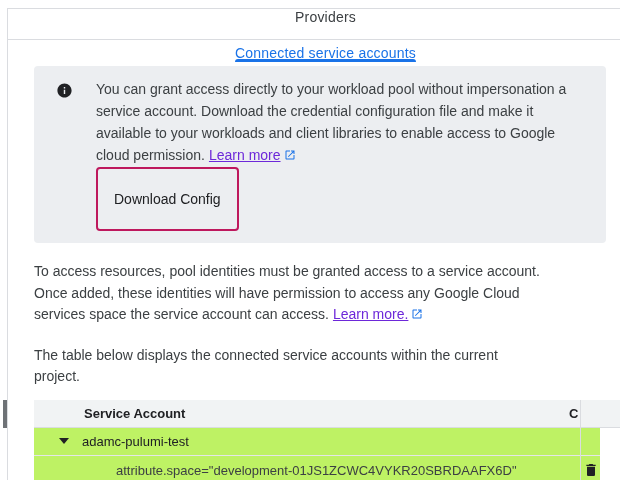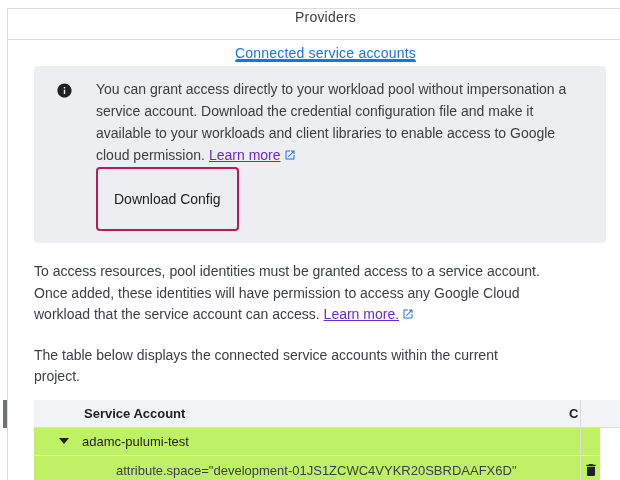--- a/index.html
+++ b/index.html
@@ -213,21 +213,21 @@
             </svg></span>
       </span>
     </div>
     <button class="download-btn">Download Config</button>
   </div>
 
   <div class="para">
     <span class="tline">To access resources, pool identities must be granted access to a service account.</span>
     <span class="tline">Once added, these identities will have permission to access any Google Cloud</span>
     <span class="tline">
-      <span class="tline-inline">workload that the service account can access.</span><a class="link">Learn more.</a><span class="ext-icon"><svg width="12" height="12" viewBox="0 0 24 24">
+      <span class="tline-inline">services space the service account can access.</span><a class="link">Learn more.</a><span class="ext-icon"><svg width="12" height="12" viewBox="0 0 24 24">
             <path fill="#1a73e8" d="M19 19H5V5h7V3H5c-1.11 0-2 .9-2 2v14c0 1.1.89 2 2 2h14c1.1 0 2-.9 2-2v-7h-2v7zM14 3v2h3.59l-9.83 9.83 1.41 1.41L19 6.41V10h2V3h-7z"></path>
           </svg></span>
     </span>
   </div>
 
   <div class="para">
     <span class="tline">The table below displays the connected service accounts within the current</span>
     <span class="tline">project.</span>
   </div>
 

